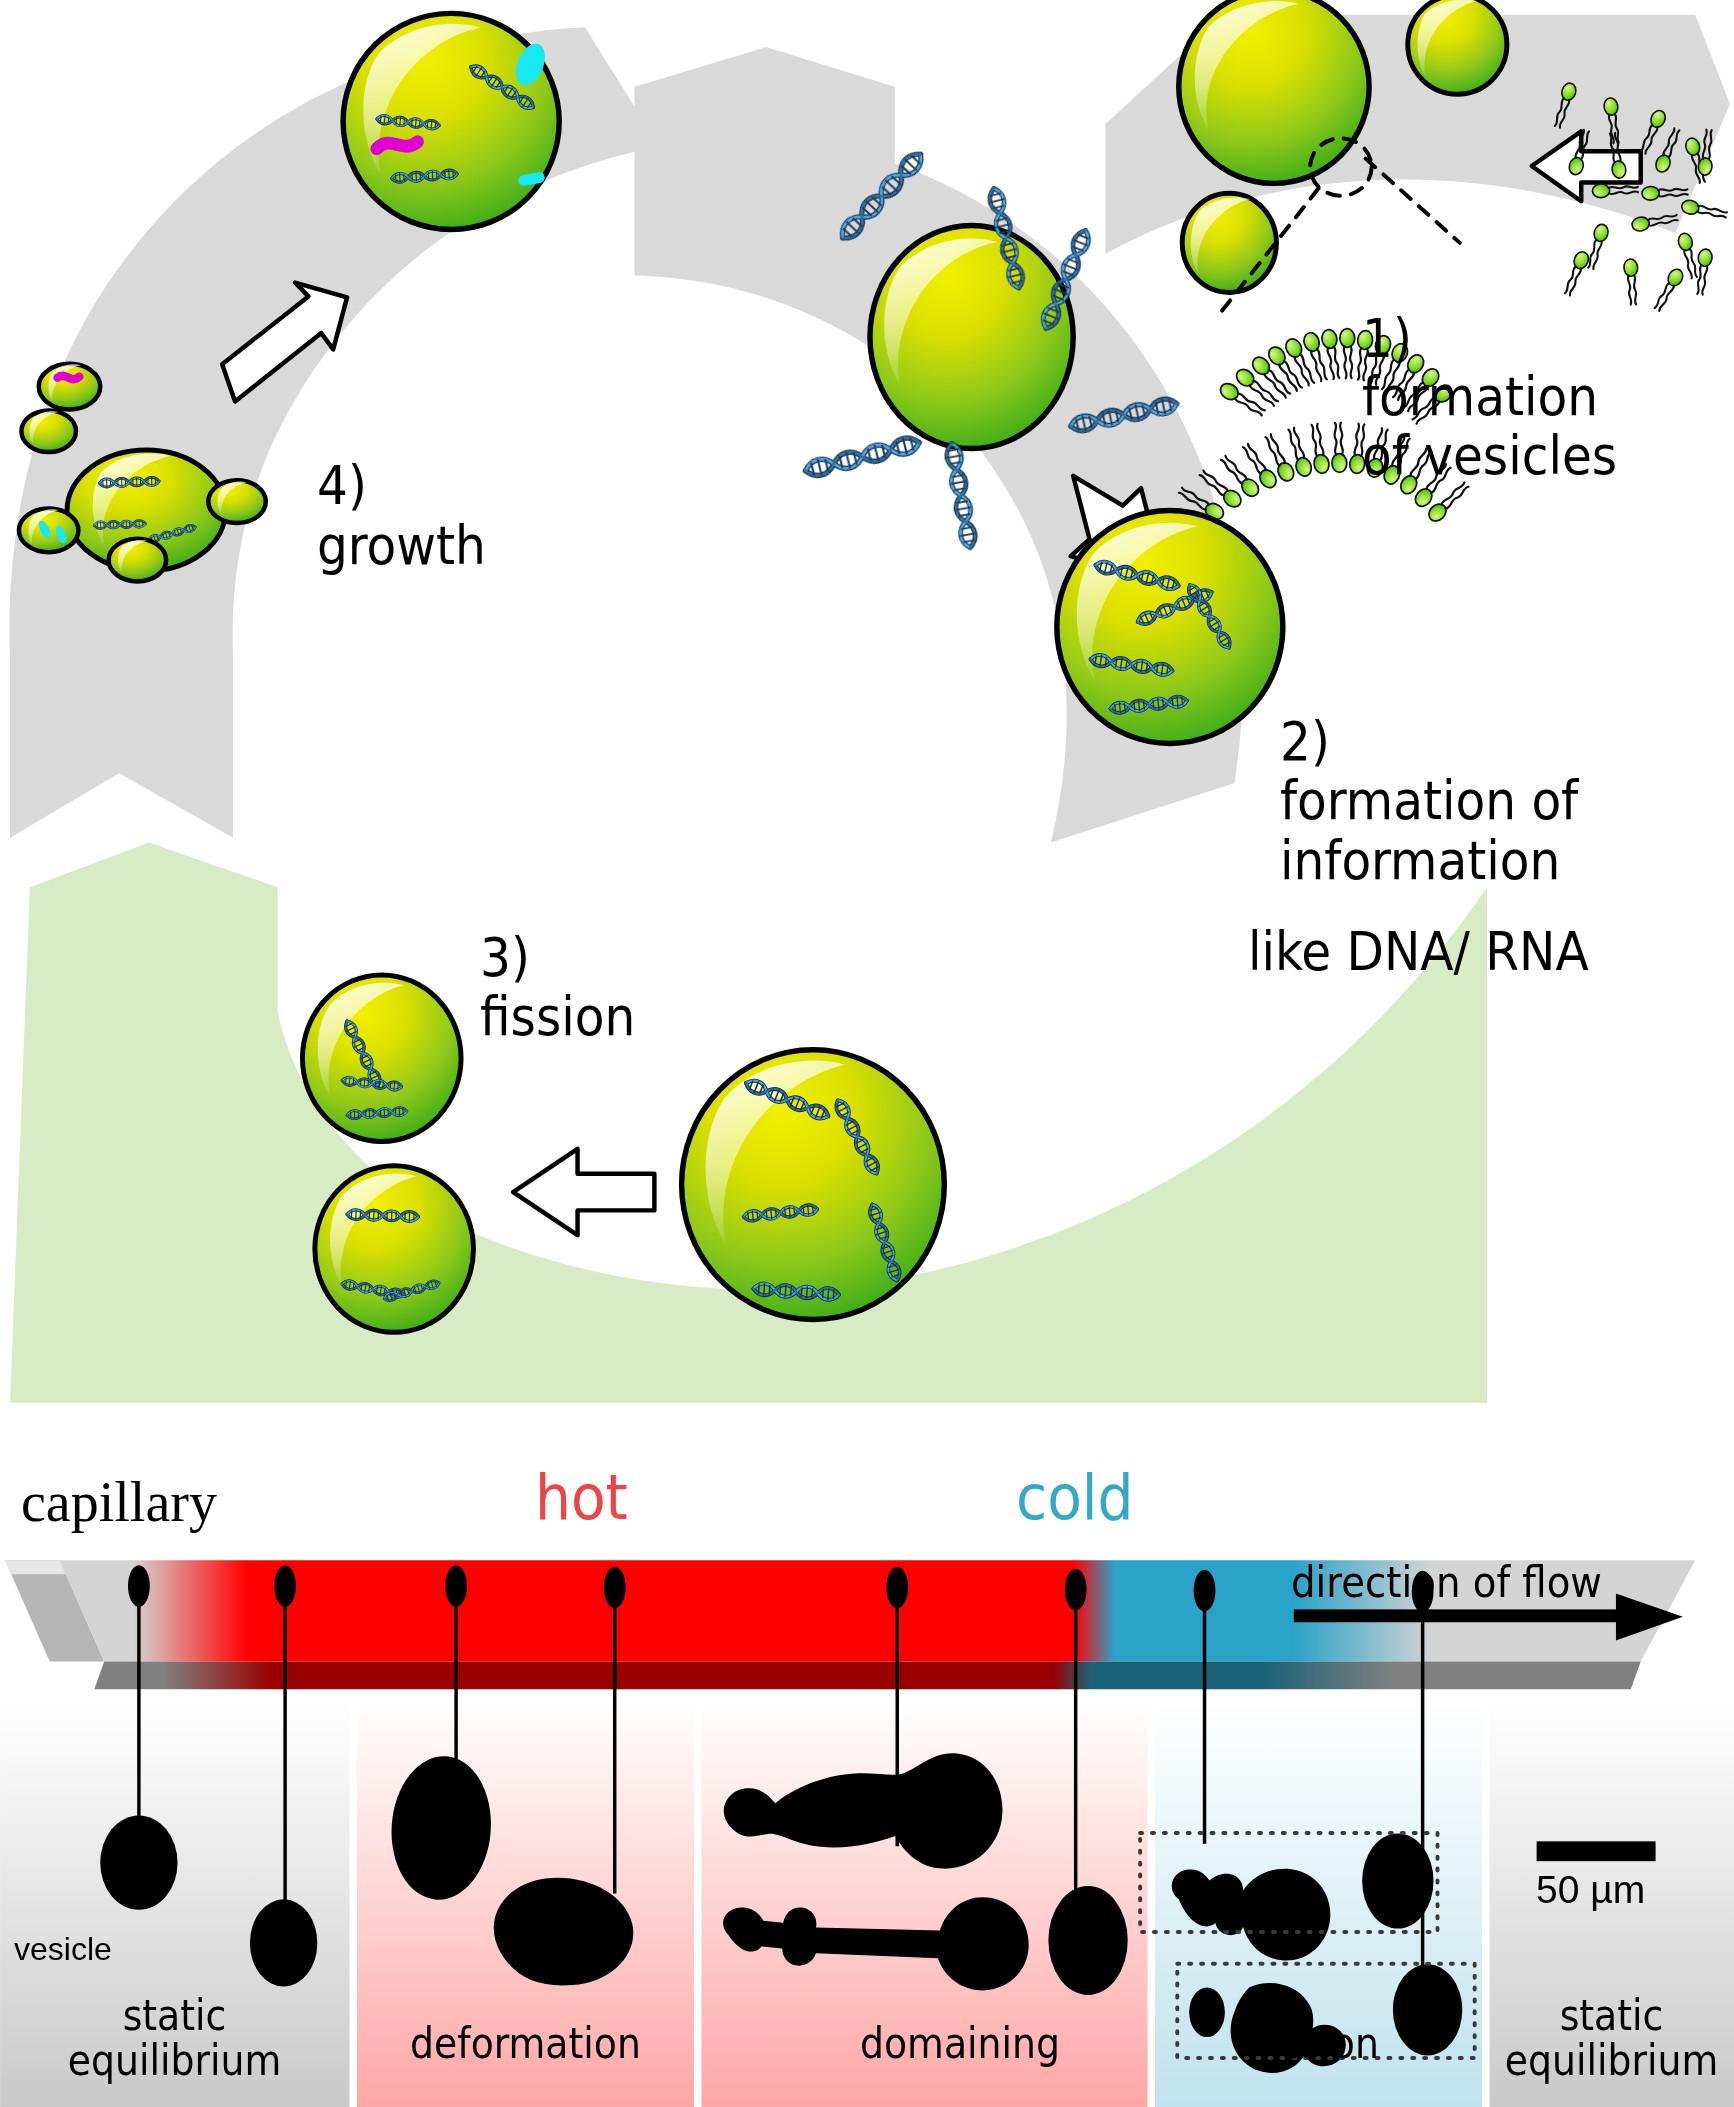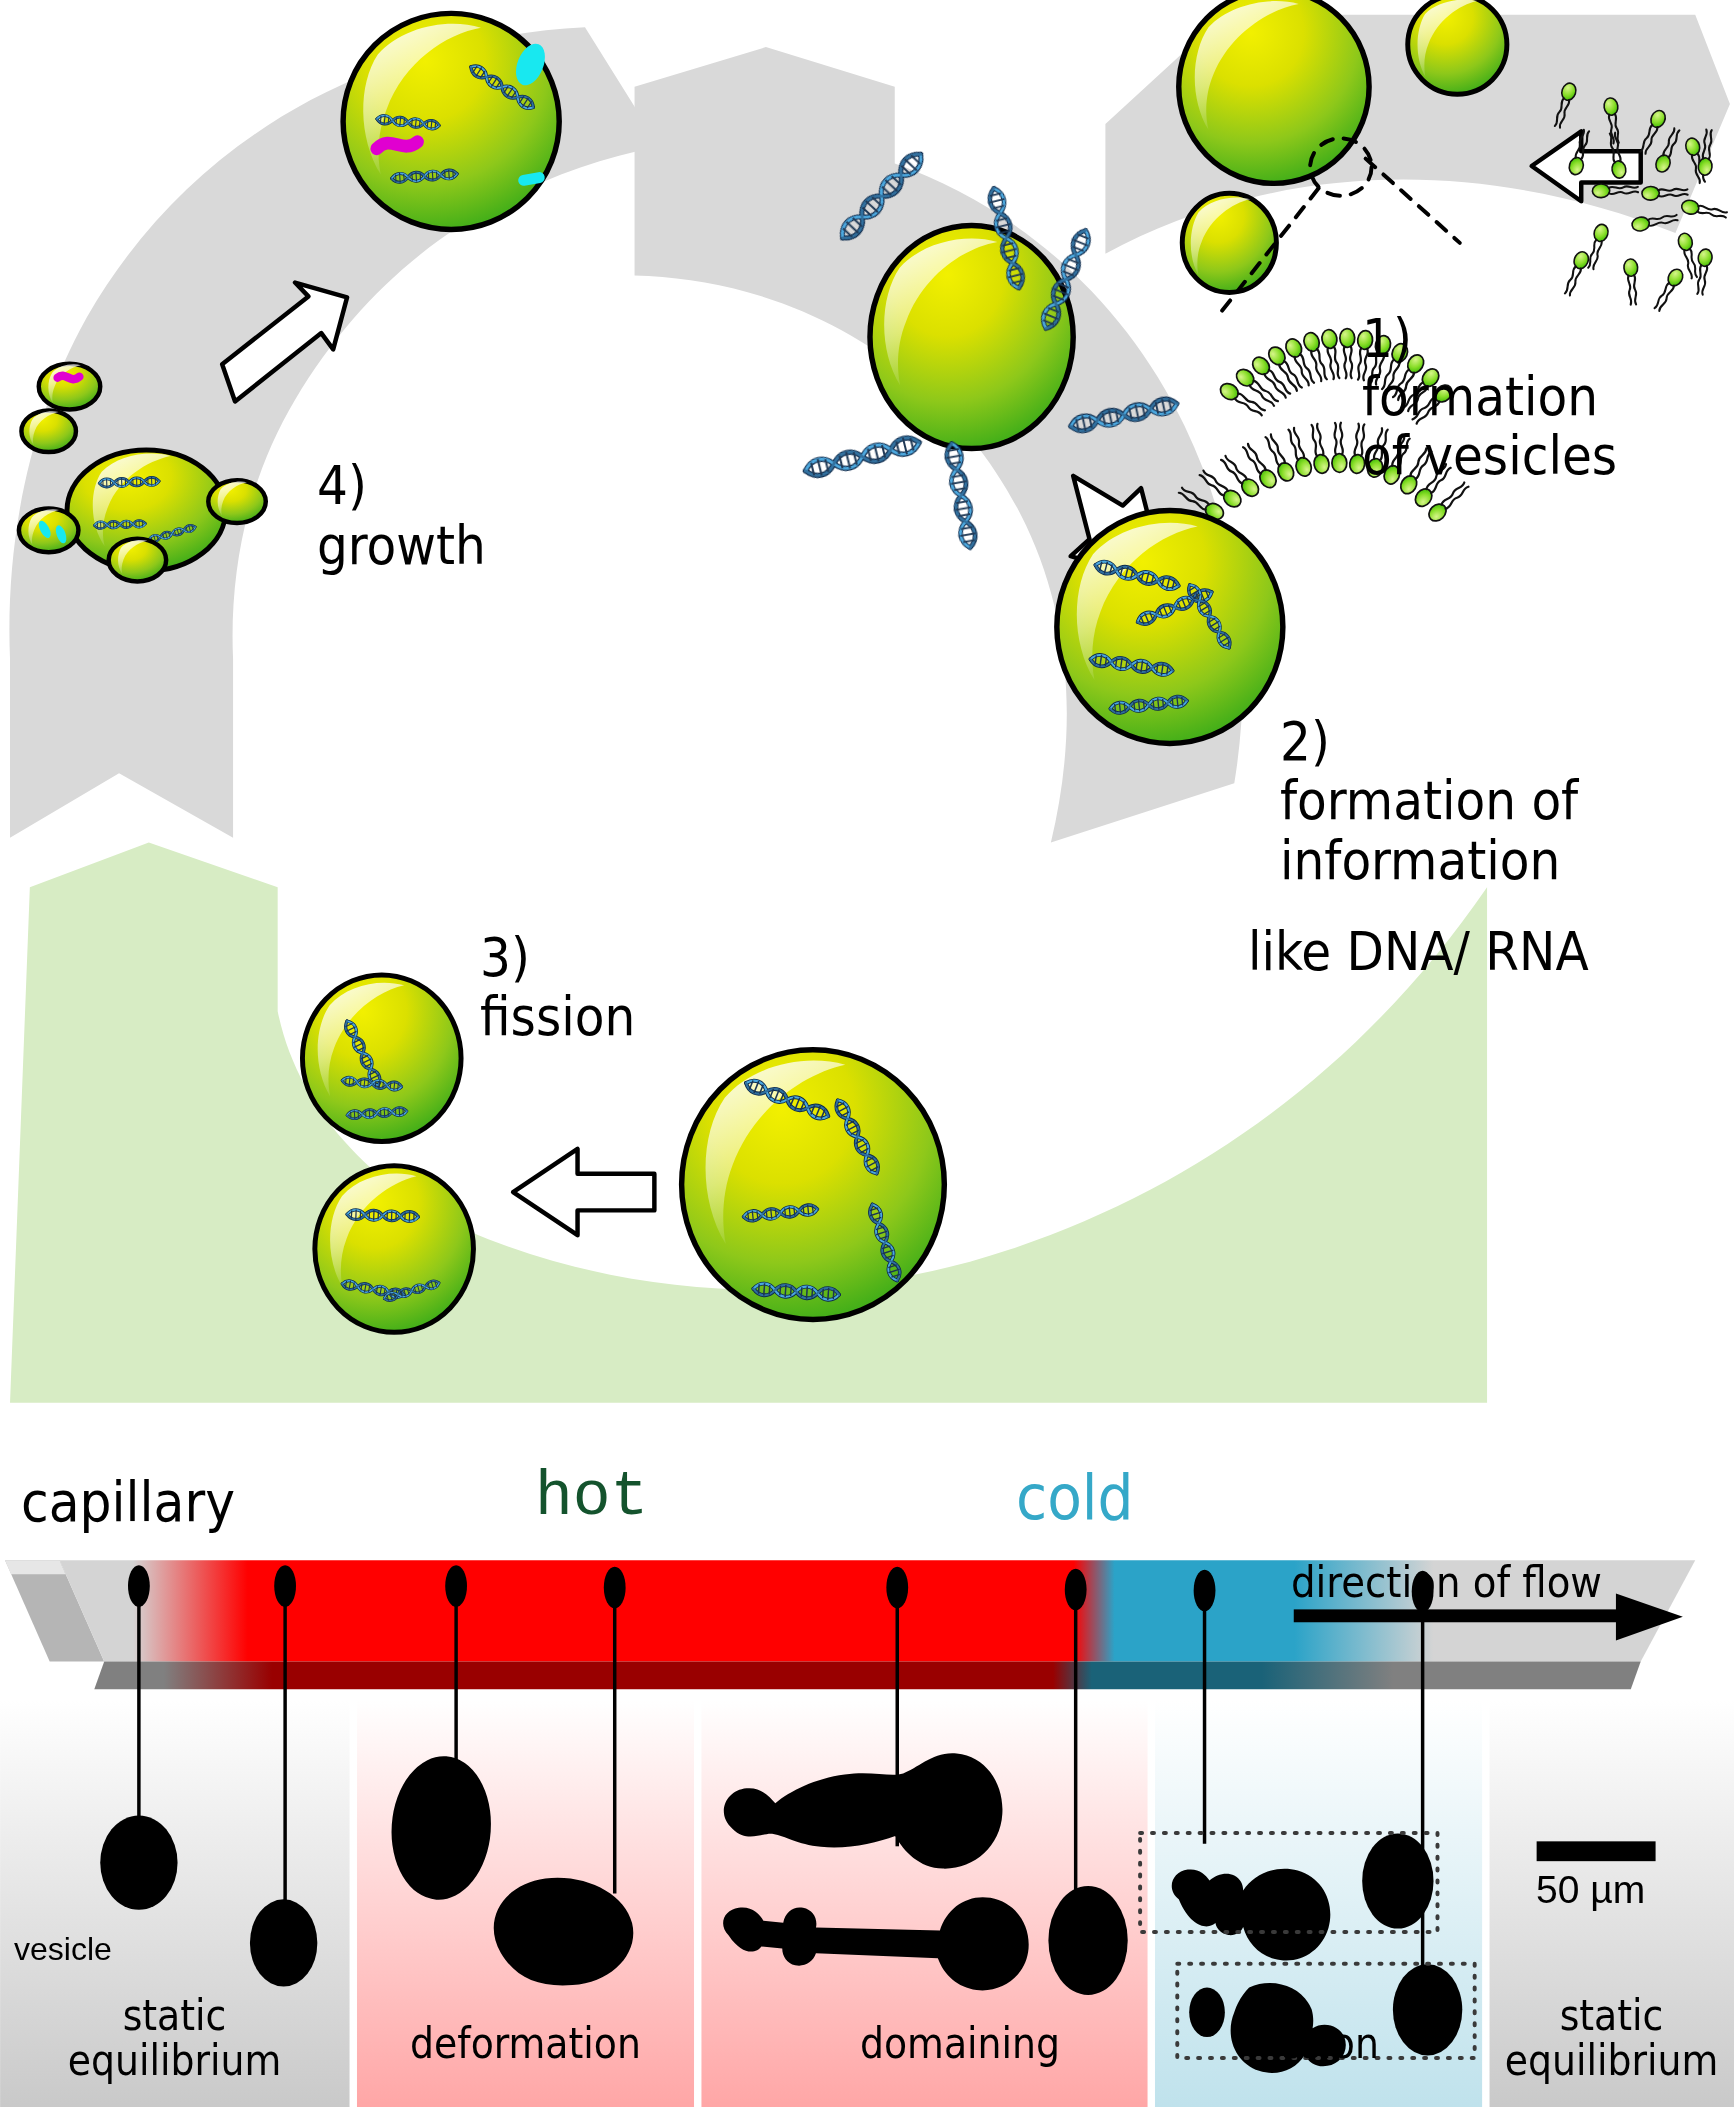--- a/index.html
+++ b/index.html
@@ -5,21 +5,21 @@
   html,body{margin:0;padding:0;background:#fff;}
   body{width:1735px;height:2108px;position:relative;overflow:hidden;
        font-family:"Liberation Sans",sans-serif;}
   #root{position:absolute;inset:0;}
   svg.layer{position:absolute;left:0;top:0;width:1735px;height:2108px;}
   .lbl{position:absolute;color:#000;line-height:1.05;white-space:pre;}
   .cond{font-family:"Liberation Sans Narrow","DejaVu Sans Condensed","Liberation Sans",sans-serif;
         transform-origin:left top;}
   .step-num{font-size:54px;}
   .step-txt{font-size:54px;}
-  .hot{color:#14532d;font-size:63px;font-family:Liberation Mono, monospace;}
+  .hot{color:#ef4444;font-size:63px;}
   .cold{color:#35a8c8;font-size:63px;}
   .cap{font-size:56px;}
   .flow{font-size:43px;}
   .bandlbl{position:absolute;font-size:42px;text-align:center;color:#000;line-height:1.08;}
   .scalelbl{font-size:39px;}
   .vesword{font-size:32px;}
 </style>
 </head>
 <body>
 
@@ -431,21 +431,21 @@
 <div class="lbl cond step-txt" style="left:1280px;top:773px;">formation of</div>
 <div class="lbl cond step-txt" style="left:1280px;top:833px;">information</div>
 <div class="lbl cond step-txt" style="left:1248px;top:892px;margin-top:32px;">like DNA/ RNA</div>
 
 <div class="lbl cond step-num" style="left:480px;top:930px;">3)</div>
 <div class="lbl cond step-txt" style="left:480px;top:989px;">fission</div>
 
 <div class="lbl cond step-num" style="left:317px;top:458px;">4)</div>
 <div class="lbl cond step-txt" style="left:317px;top:518px;">growth</div>
 
-<div class="lbl cond cap" style="left:21px;top:1473px;">capillary</div>
+<div class="lbl cond cap" style="left:21px;top:1473px;font-family:Liberation Serif, serif;">capillary</div>
 <div class="lbl cond hot" style="left:535px;top:1465px;">hot</div>
 <div class="lbl cond cold" style="left:1016px;top:1465px;">cold</div>
 <div class="lbl cond flow" style="left:1291px;top:1560px;">direction of flow</div>
 
 <div class="lbl vesword" style="left:14px;top:1933px;">vesicle</div>
 <div class="lbl scalelbl" style="left:1536px;top:1870px;">50 µm</div>
 
 <div class="bandlbl cond" style="left:0px;top:1993px;width:349px;">
   <div>static</div>
   <div>equilibrium</div>

